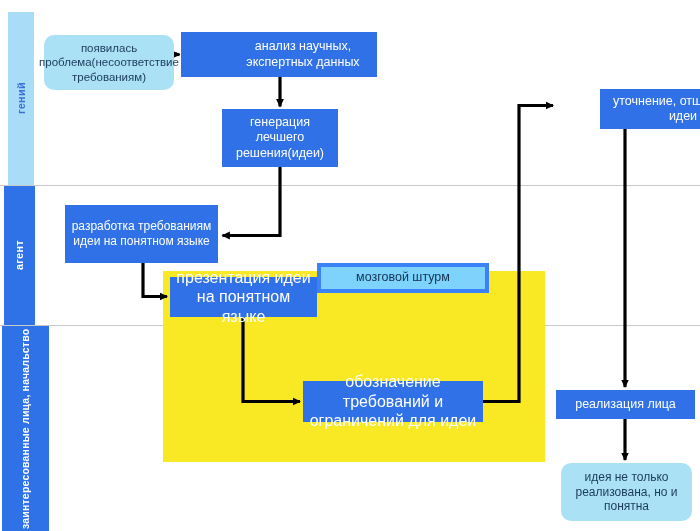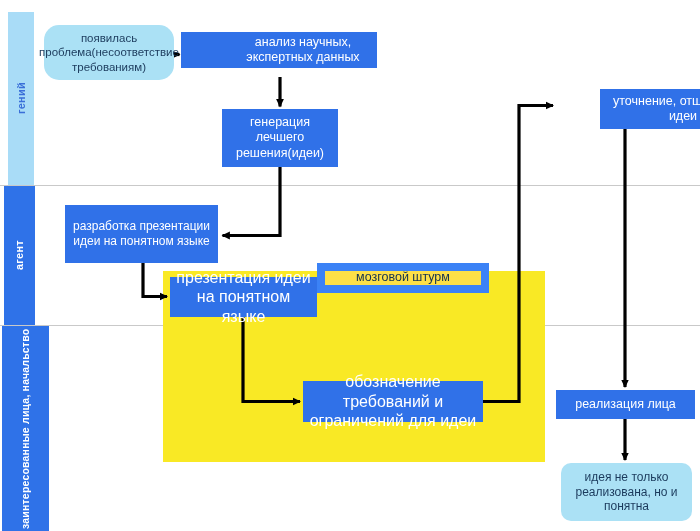--- a/index.html
+++ b/index.html
@@ -70,23 +70,23 @@
   .node.solid {
     background: #3071e8;
     color: #ffffff;
   }
   .node.rounded {
     background: #abe1f5;
     color: #1b3a5c;
     border-radius: 10px;
   }
   .node.outline {
-    background: #fde047;
+    background: #7dd3fc;
     color: #13314f;
-    border: 8px solid #3b82f6;
+    border: 4px solid #3b82f6;
   }
   .node span {
     display: block;
     padding: 0 4px;
   }
 
   
   #wires {
     position: absolute;
     left: 0;
@@ -137,34 +137,34 @@
 
     <path d="M243,317 L243,401.5 L300,401.5" fill="none" stroke="#000" stroke-width="3.2" marker-end="url(#ah)"></path>
 
     <path d="M483,401.5 L519,401.5 L519,105.5 L553,105.5" fill="none" stroke="#000" stroke-width="3.2" marker-end="url(#ah)"></path>
 
     <line x1="625" y1="129" x2="625" y2="387" stroke="#000" stroke-width="3.2" marker-end="url(#ah)"></line>
 
     <line x1="625" y1="419" x2="625" y2="460" stroke="#000" stroke-width="3.2" marker-end="url(#ah)"></line>
   </svg>
 
-  <div class="node rounded" style="left:44px; top:25px; width:130px; height:55px; font-size:11.5px;border-radius:15px;">
+  <div class="node rounded" style="left:44px; top:35px; width:130px; height:55px; font-size:11.5px;">
     <span>появилась проблема(несоответствие требованиям)</span>
   </div>
 
-  <div class="node solid" style="left:181px; top:32px; width:196px; height:36px; font-size:12.5px;padding-left:48px;">
+  <div class="node solid" style="left:181px; top:32px; width:196px; height:45px; font-size:12.5px;padding-left:48px;">
     <span>анализ научных, экспертных данных</span>
   </div>
 
   <div class="node solid" style="left:222px; top:109px; width:116px; height:58px; font-size:12.5px;align-items:center;">
     <span>генерация лечшего решения(идеи)</span>
   </div>
 
   <div class="node solid" style="left:65px; top:205px; width:153px; height:58px; font-size:12px;">
-    <span>разработка презентации идеи на понятном языке</span>
+    <span>разработка требованиям идеи на понятном языке</span>
   </div>
 
   <div class="node solid" style="left:170px; top:277px; width:147px; height:40px; font-size:16px;">
     <span>презентация идеи на понятном языке</span>
   </div>
 
   <div class="node outline" style="left:317px; top:263px; width:172px; height:30px; font-size:12.5px;">
     <span>мозговой штурм</span>
   </div>
 

